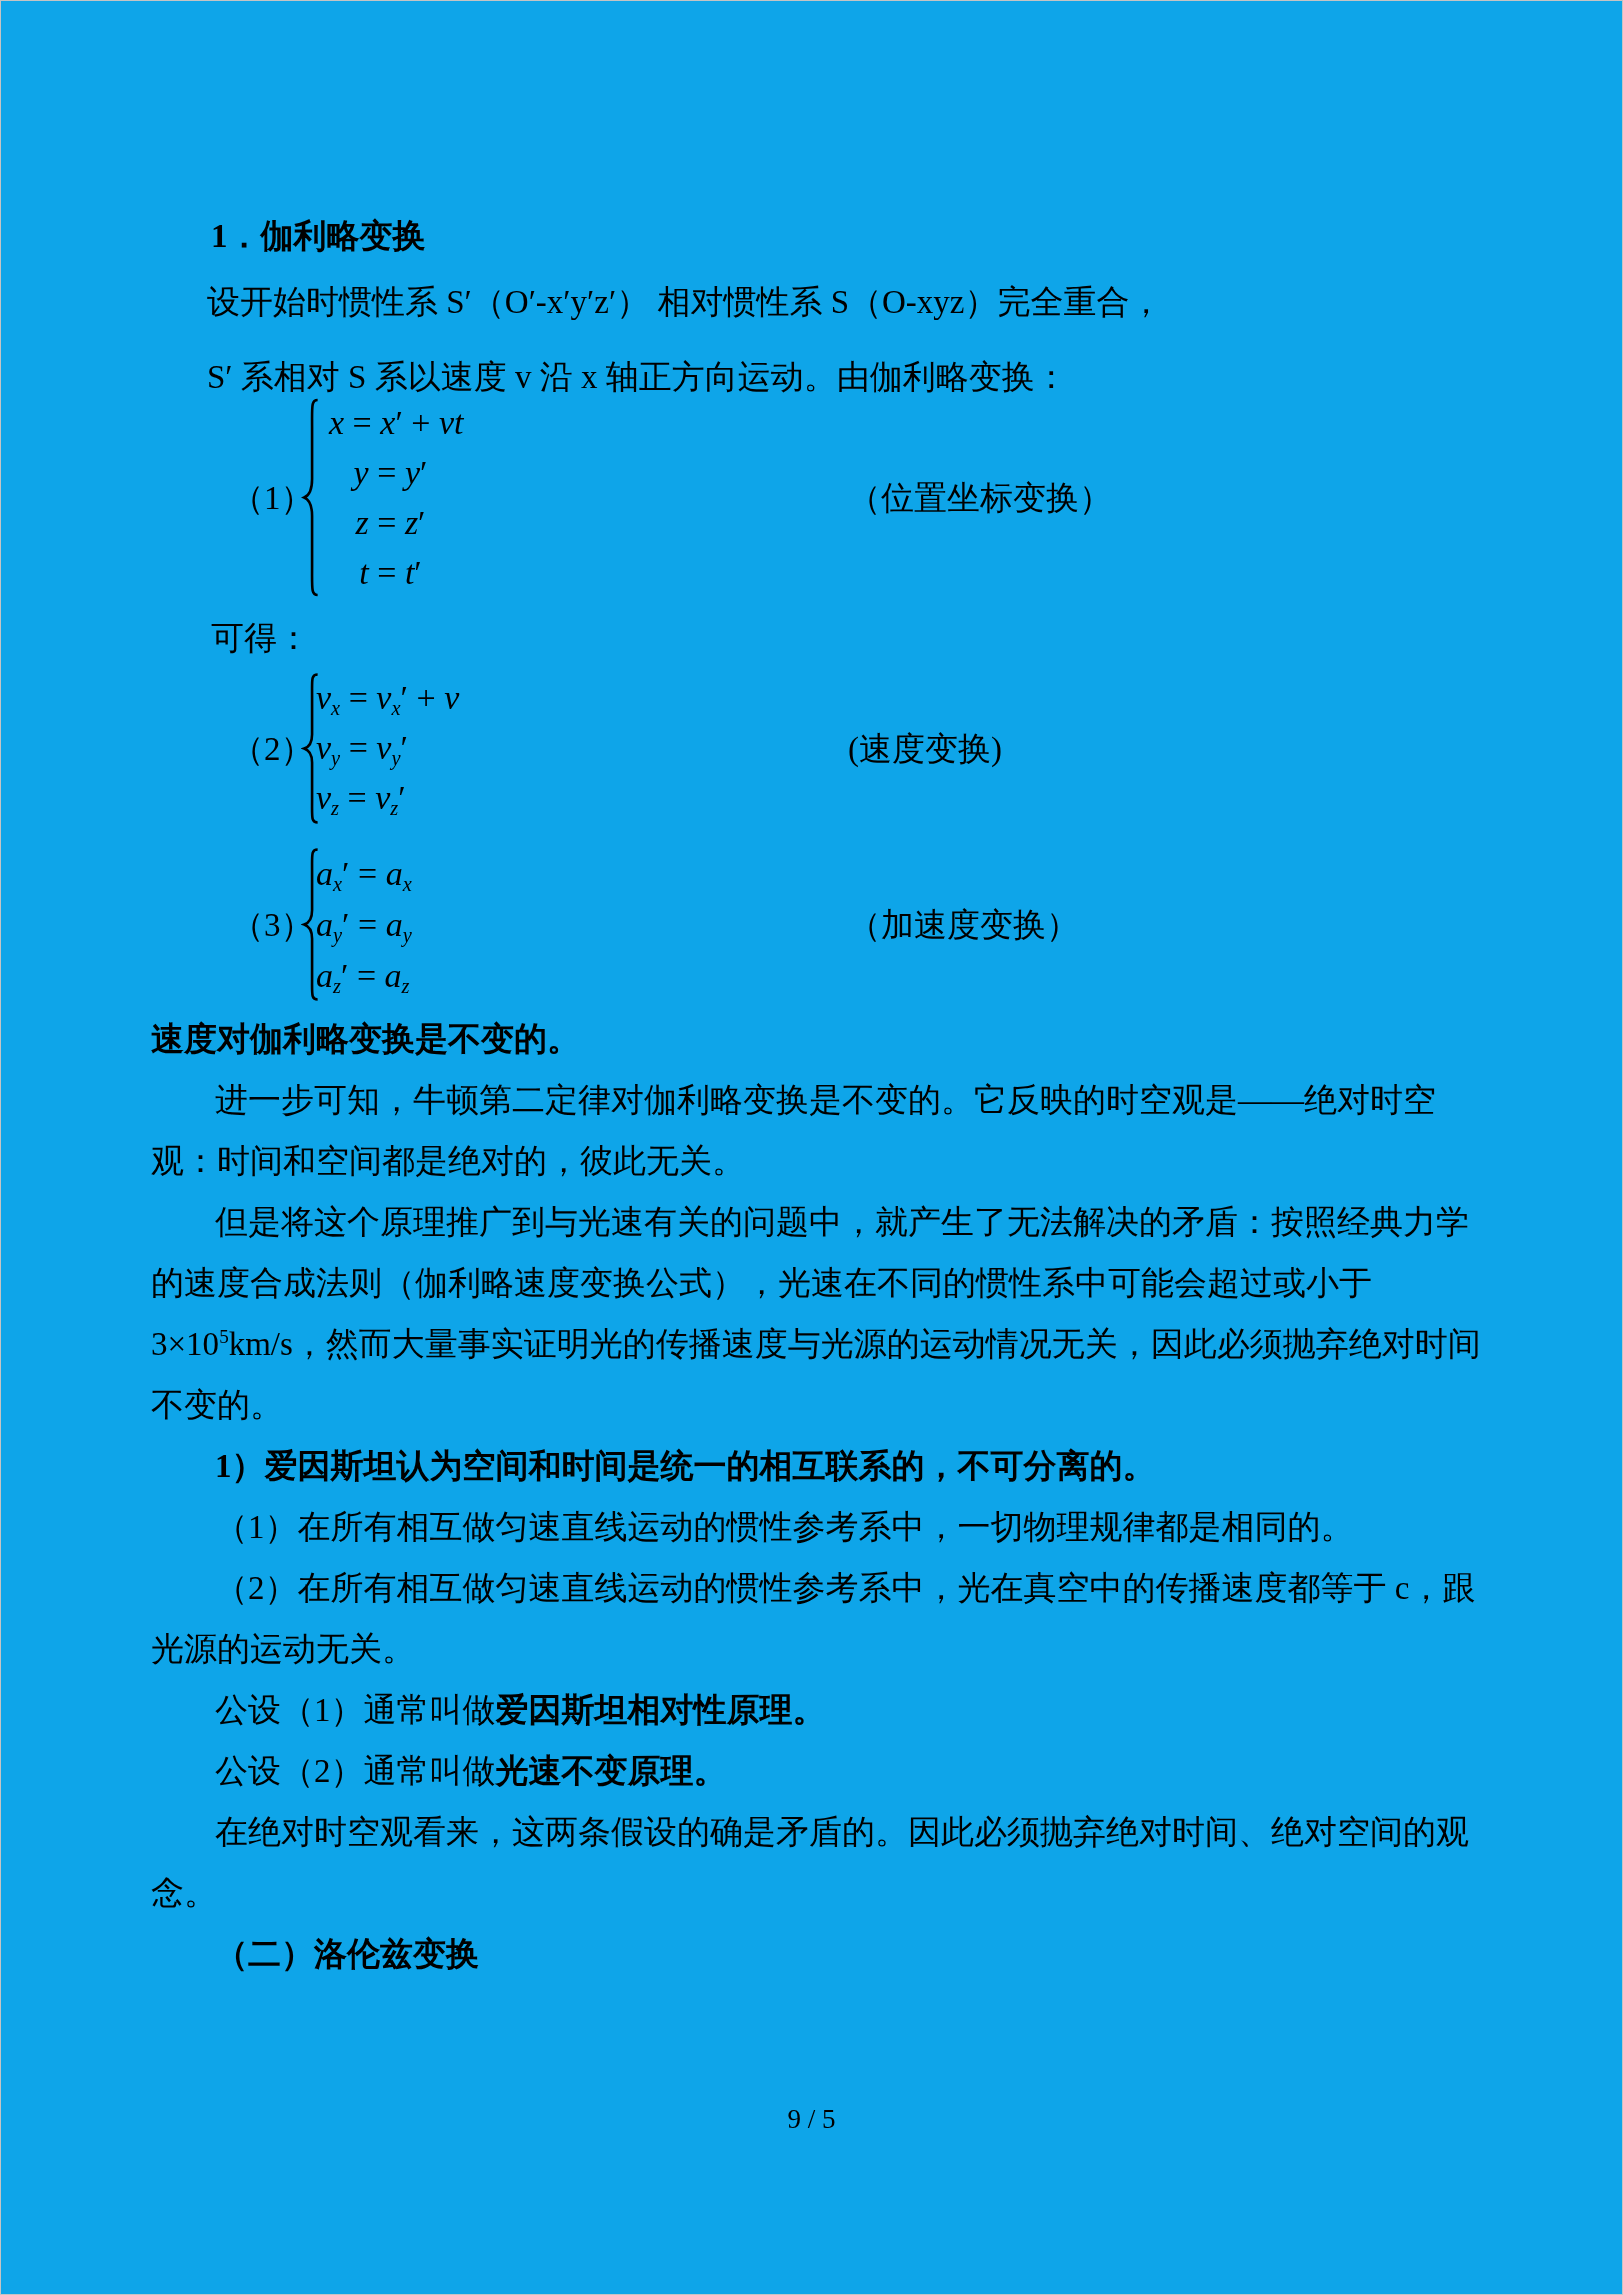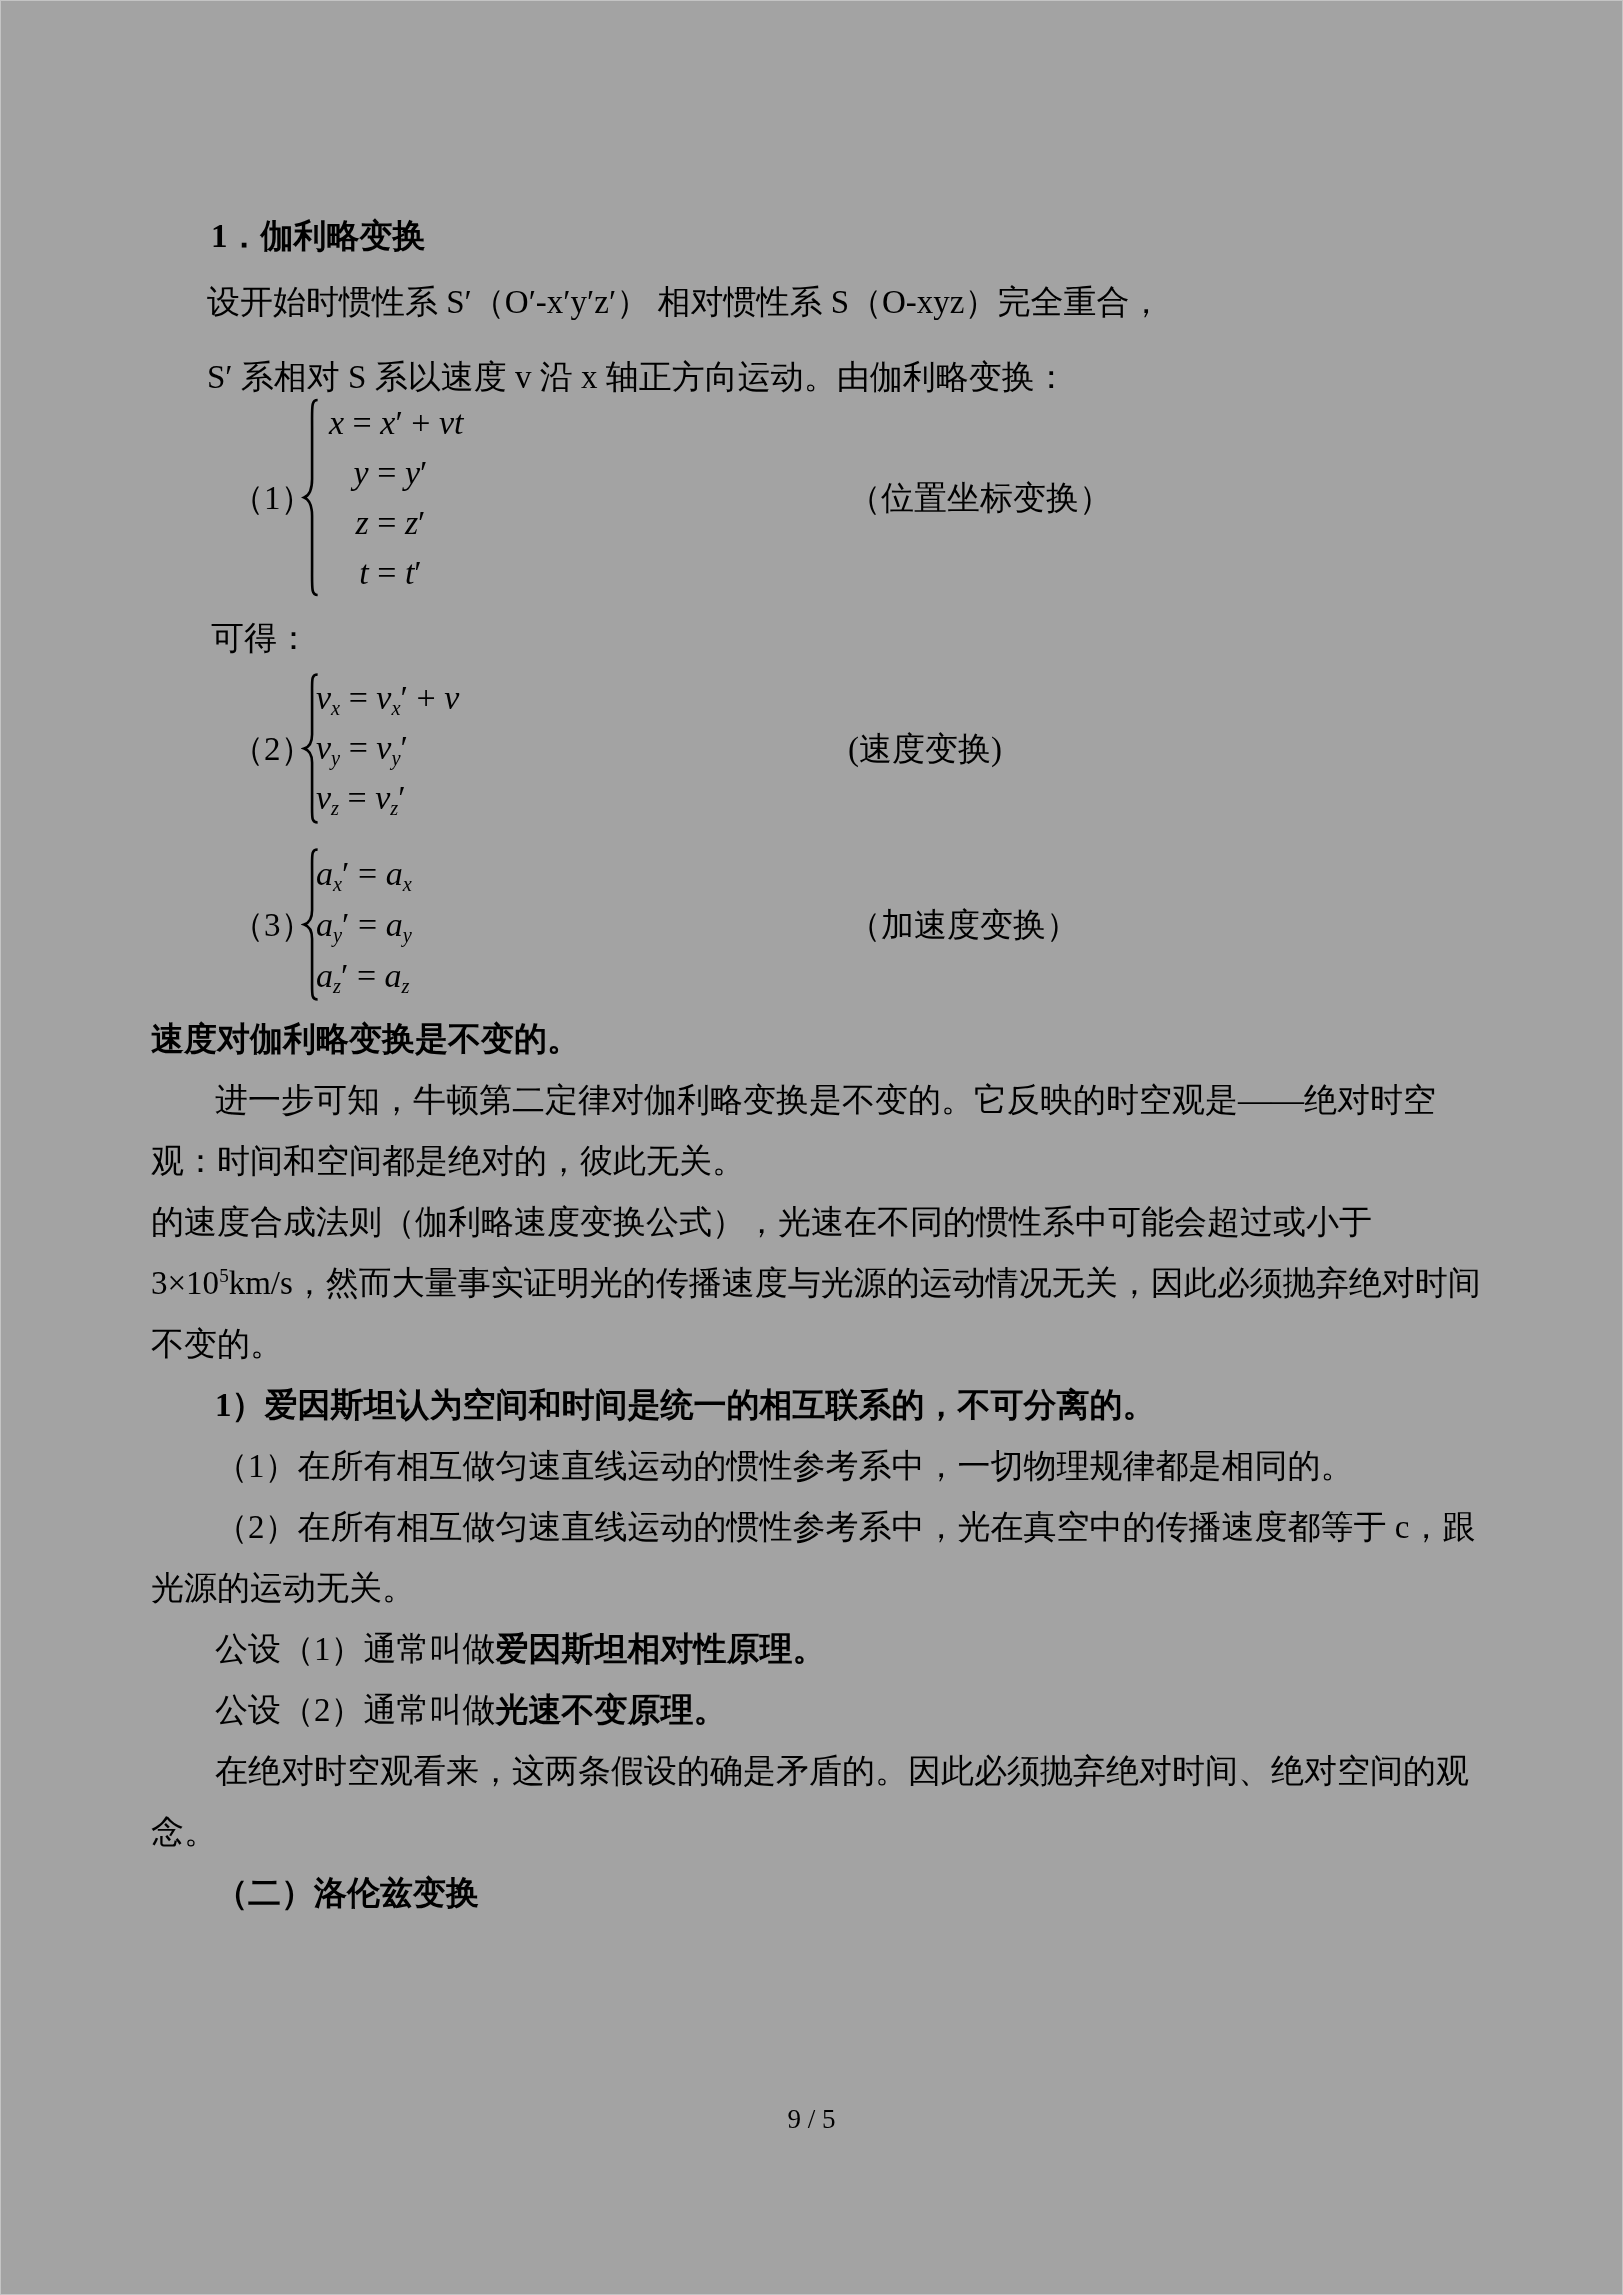--- a/index.html
+++ b/index.html
@@ -1,19 +1,19 @@
 <!DOCTYPE html>
 <html style="font-size:11px"><head>
 <meta charset="utf-8">
 <style>
   html,body{margin:0;padding:0;background:#ffffff;}
   .page{
     position:relative;
     width:1623px;height:2295px;
-    background:#a3a3a3;
+    background:#0ea5e9;
     border:1.4px solid #c4c4c4;
     box-sizing:border-box;
     font-family:"Liberation Serif","DejaVu Serif",serif;
     color:#000;
     overflow:hidden;
   }
   .line{position:absolute;white-space:nowrap;font-size:33px;line-height:41px;}
   .title{font-weight:bold;}
   
   .body-lines{position:absolute;left:150px;top:1008px;width:1336px;}
@@ -92,20 +92,21 @@
         <div class="eql"><span class="tk-i">a</span><span class="tk-s">y</span><span class="tk-n">′ = </span><span class="tk-i">a</span><span class="tk-s">y</span></div>
         <div class="eql"><span class="tk-i">a</span><span class="tk-s">z</span><span class="tk-n">′ = </span><span class="tk-i">a</span><span class="tk-s">z</span></div>
       </div>
     <span class="eq-annotation">（加速度变换）</span>
   </section>
 
   <div class="body-lines">
       <div class="bl"><span class="run b">速度对伽利略变换是不变的。</span></div>
       <div class="bl indent"><span class="run">进一步可知，牛顿第二定律对伽利略变换是不变的。它反映的时空观是——绝对时空</span></div>
       <div class="bl"><span class="run">观：时间和空间都是绝对的，彼此无关。</span></div>
+      <div class="bl indent"><span class="run">但是将这个原理推广到与光速有关的问题中，就产生了无法解决的矛盾：按照经典力学</span></div>
       <div class="bl"><span class="run">的速度合成法则（伽利略速度变换公式），光速在不同的惯性系中可能会超过或小于</span></div>
       <div class="bl"><span class="run">3×10</span><span class="run sup">5</span><span class="run">km/s，然而大量事实证明光的传播速度与光源的运动情况无关，因此必须抛弃绝对时间</span></div>
       <div class="bl"><span class="run">不变的。</span></div>
       <div class="bl indent"><span class="run b">1）爱因斯坦认为空间和时间是统一的相互联系的，不可分离的。</span></div>
       <div class="bl indent"><span class="run">（1）在所有相互做匀速直线运动的惯性参考系中，一切物理规律都是相同的。</span></div>
       <div class="bl indent"><span class="run">（2）在所有相互做匀速直线运动的惯性参考系中，光在真空中的传播速度都等于 c，跟</span></div>
       <div class="bl"><span class="run">光源的运动无关。</span></div>
       <div class="bl indent"><span class="run">公设（1）通常叫做</span><span class="run b">爱因斯坦相对性原理。</span></div>
       <div class="bl indent"><span class="run">公设（2）通常叫做</span><span class="run b">光速不变原理。</span></div>
       <div class="bl indent"><span class="run">在绝对时空观看来，这两条假设的确是矛盾的。因此必须抛弃绝对时间、绝对空间的观</span></div>

